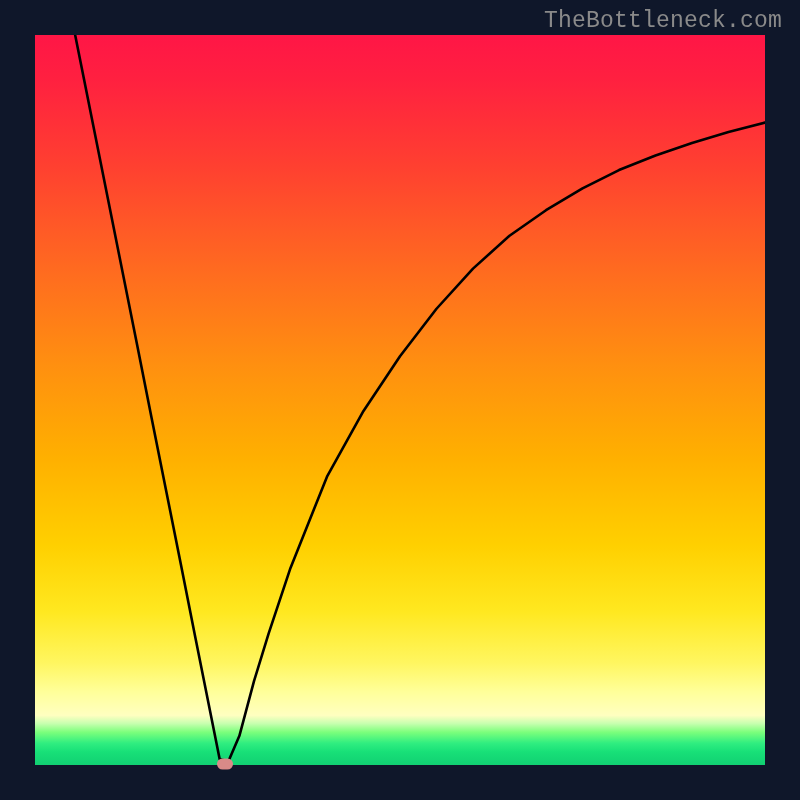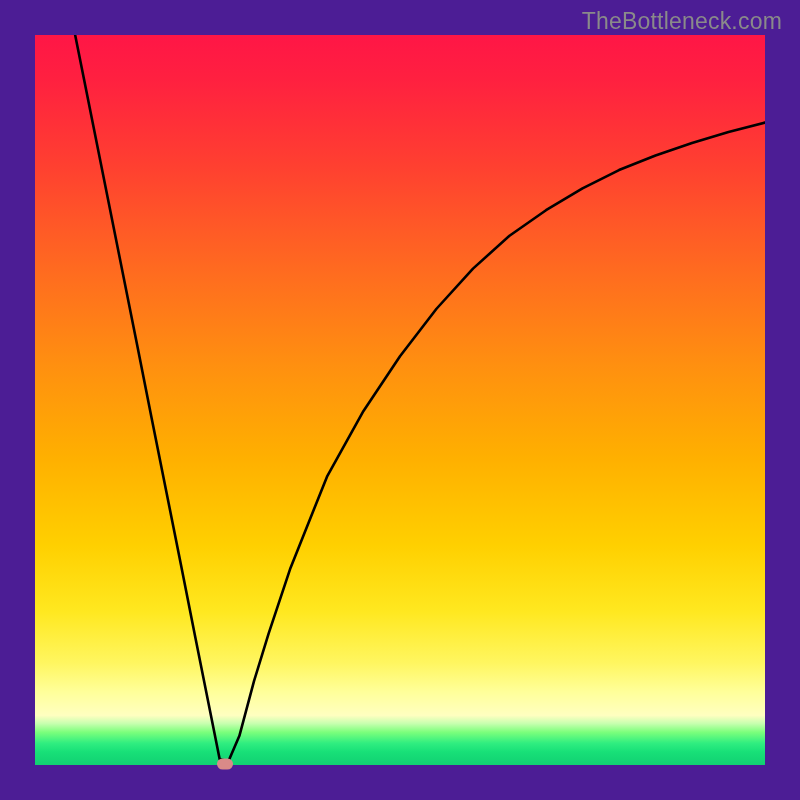--- a/index.html
+++ b/index.html
@@ -10,21 +10,22 @@
     background: #000;
     font-family: Arial, Helvetica, sans-serif;
     overflow: hidden;
   }
   .frame {
     position: absolute;
     left: 0;
     top: 0;
     width: 800px;
     height: 800px;
-    background: #4c1d95;
+    background: #0f172a;
+    font-family: Liberation Mono, monospace;
   }
   .plot {
     position: absolute;
     left: 35px;
     top: 35px;
     width: 730px;
     height: 730px;
     
     background: linear-gradient(
       to bottom,

